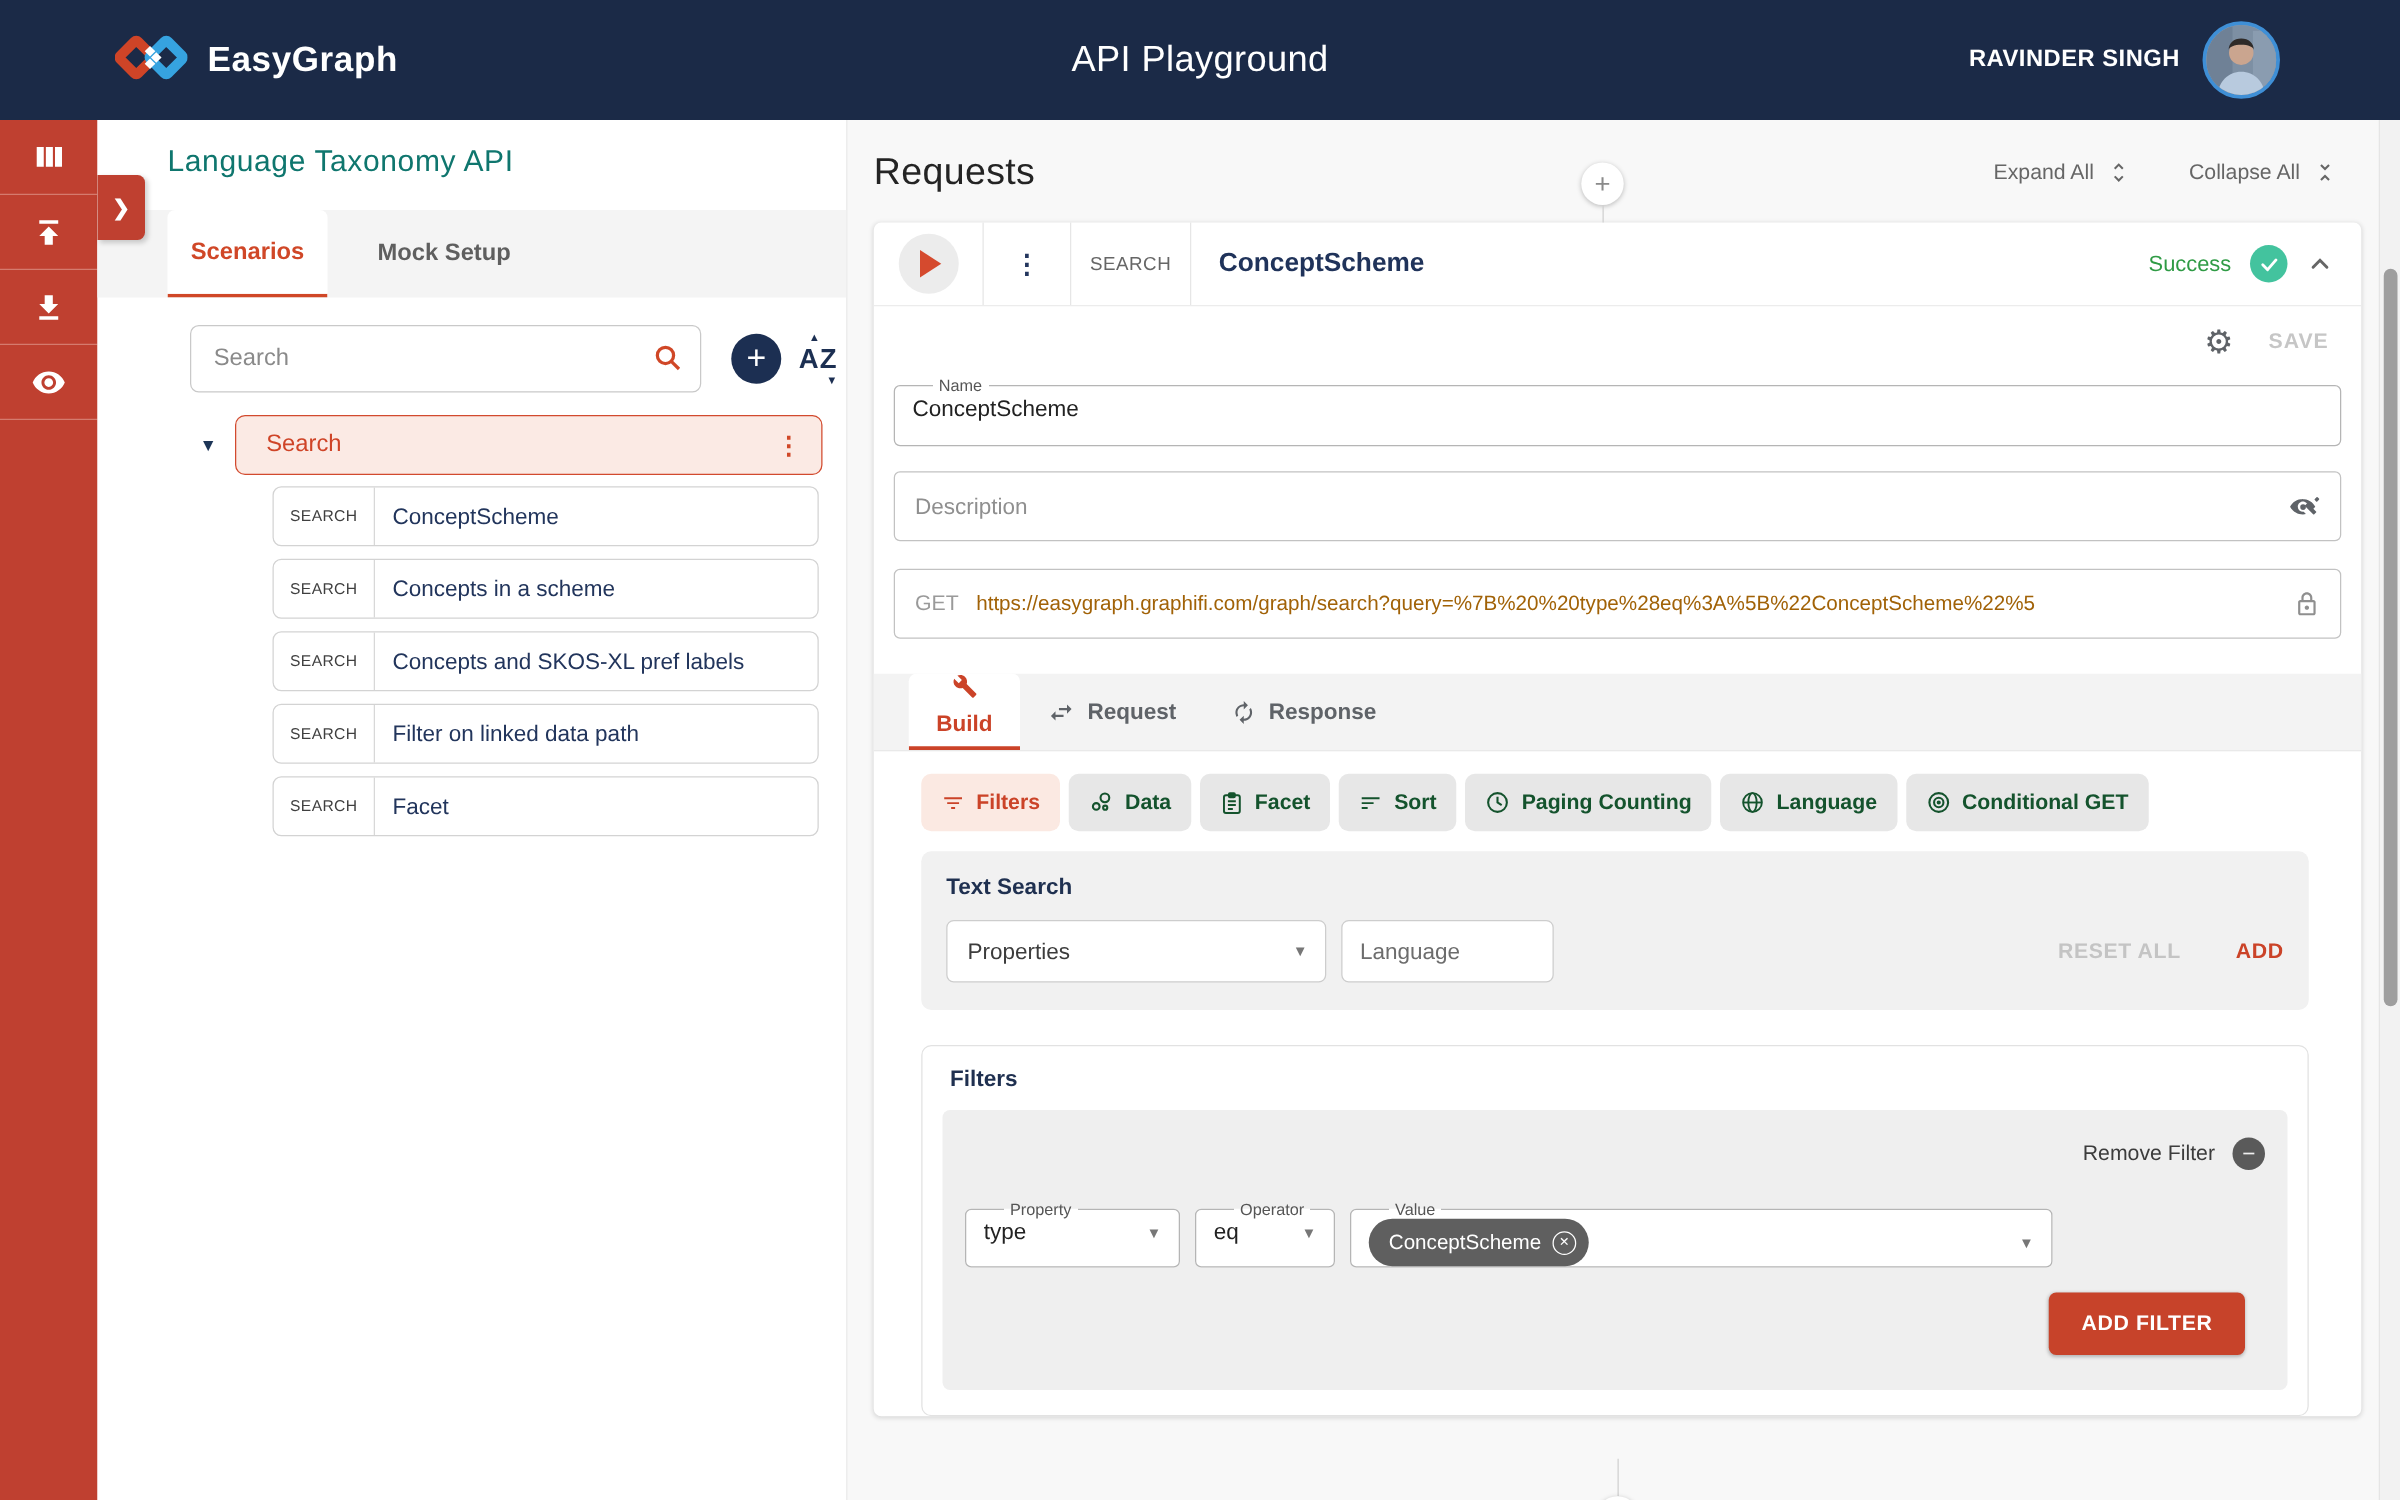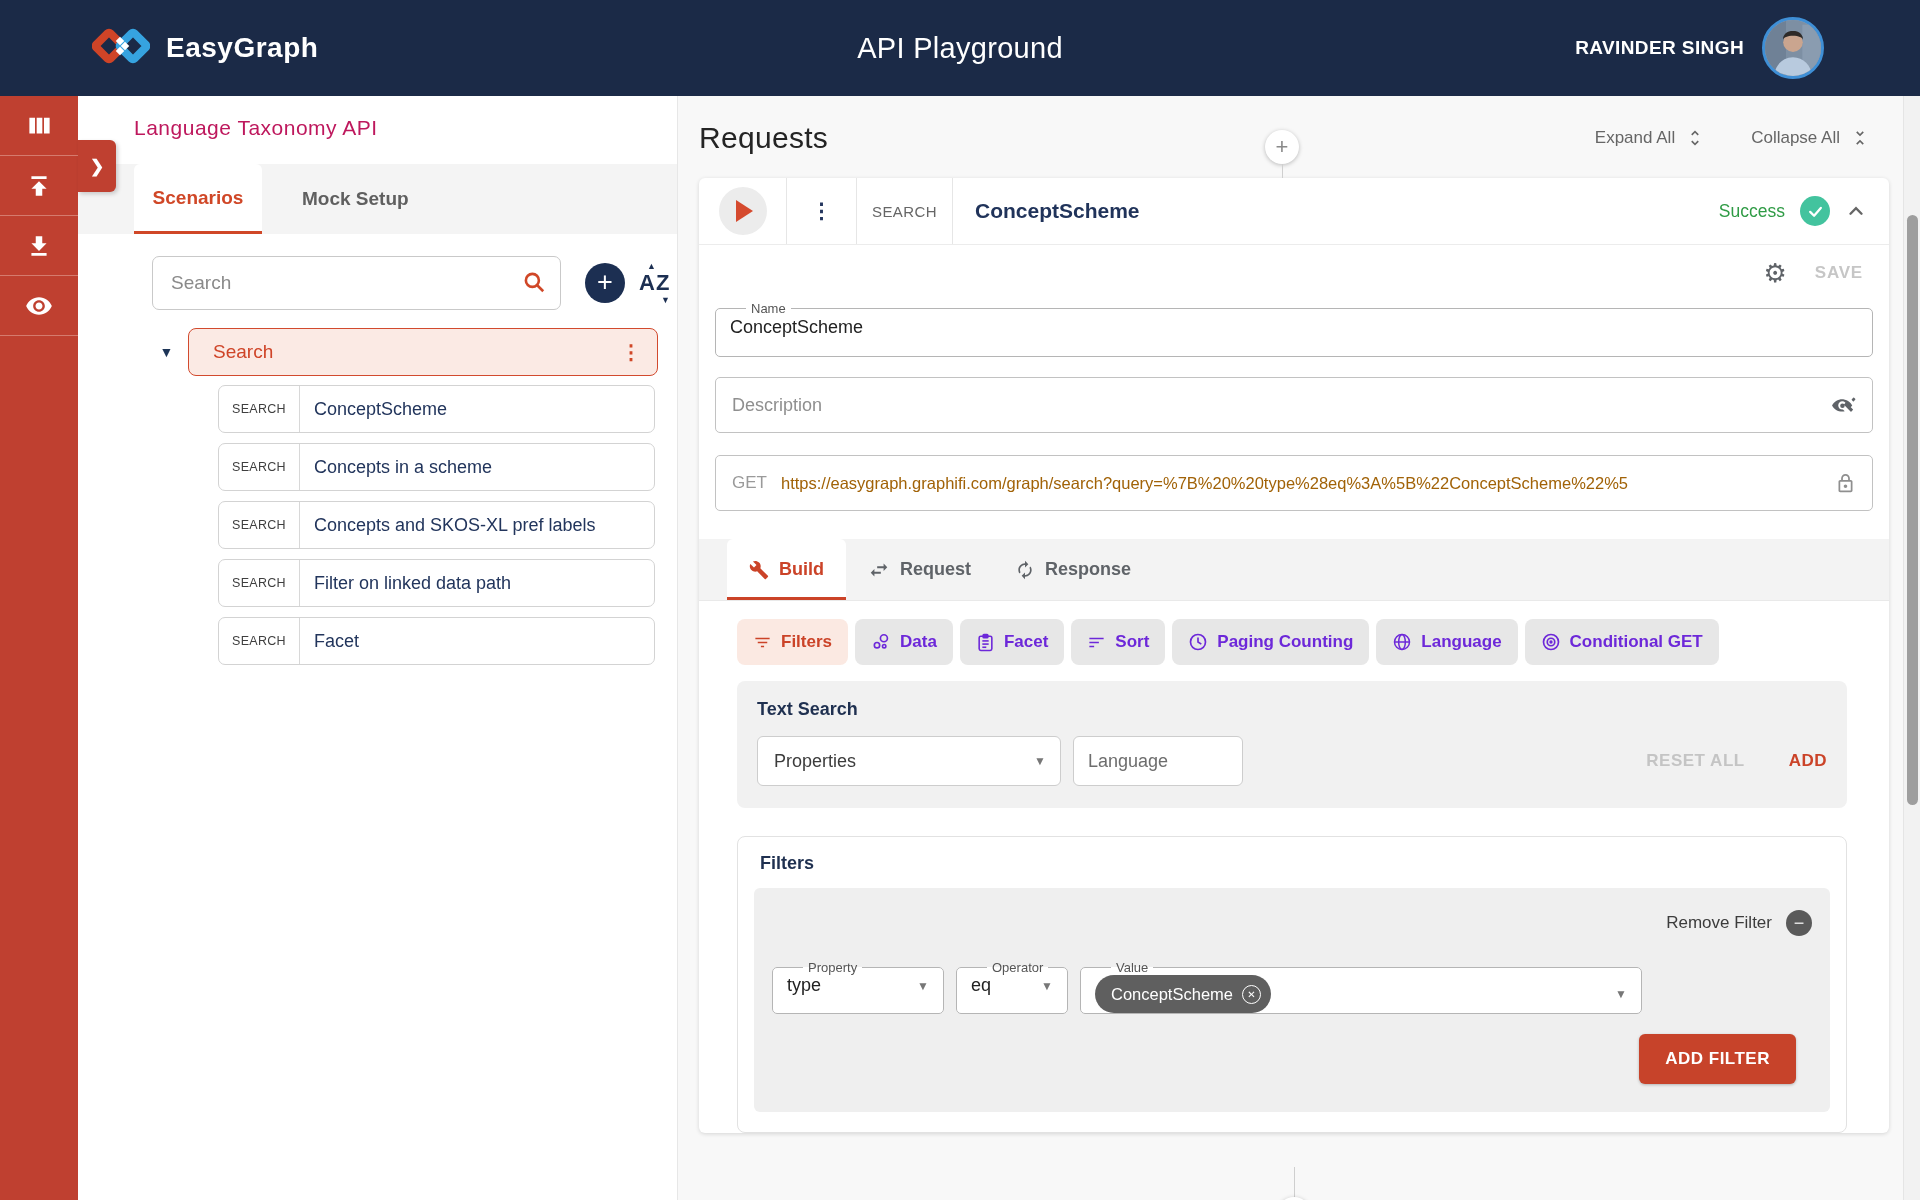--- a/index.html
+++ b/index.html
@@ -23,21 +23,21 @@
   
   .rail { width:78px; background:#bf4030; flex-shrink:0; }
   .rail-btn { height:60px; display:flex; align-items:center; justify-content:center;
               border-bottom:1px solid rgba(255,235,225,.35); cursor:pointer; }
   .rail-tab { position:absolute; left:78px; top:44px; width:38px; height:52px; background:#bf4030;
               border-radius:0 6px 6px 0; display:flex; align-items:center; justify-content:center;
               color:#fff; font-size:17px; font-weight:700; box-shadow:2px 2px 4px rgba(0,0,0,.18); cursor:pointer; }
 
   
   .left-panel { width:600px; background:#fff; border-right:1px solid #e7e7e7; flex-shrink:0; }
-  .panel-title { margin:20px 0 0 56px; font-size:21px; color:#be185d; font-weight:500; letter-spacing:.5px; }
+  .panel-title { margin:20px 0 0 56px; font-size:24px; color:#0f766e; font-weight:500; letter-spacing:.5px; }
   .panel-tabs { margin-top:24px; height:70px; background:#f4f4f4; display:flex; padding-left:56px; }
   .ptab { display:flex; align-items:center; justify-content:center; font-size:19px; font-weight:700; cursor:pointer; }
   .ptab.active { width:128px; background:#fff; color:#d04727; border-bottom:3px solid #d04727; border-radius:6px 6px 0 0; }
   .ptab.inactive { color:#5f5f5f; margin-left:30px; padding:0 10px; }
 
   .search-row { margin:22px 0 0 74px; display:flex; align-items:center; }
   .search-wrap { position:relative; width:409px; }
   .search-wrap input { width:100%; height:54px; border:1px solid #c9c9c9; border-radius:7px;
                        font-size:19px; color:#333; padding:0 52px 0 18px; outline:none;
                        font-family:"Liberation Sans", sans-serif; }
@@ -111,25 +111,25 @@
 
   .url-box { margin-top:22px; }
   .url-method { color:#9a9a9a; font-size:17px; margin-right:14px; flex-shrink:0; }
   .url-text { flex:1; color:#a16207; font-size:16.5px; white-space:nowrap; overflow:hidden; }
   .lock { flex-shrink:0; margin-left:8px; }
 
   .build-tabs { margin-top:28px; background:#f3f3f3; height:62px; display:flex; padding-left:28px;
                 border-bottom:1px solid #e9e9e9; }
   .btab { display:flex; align-items:center; gap:10px; padding:0 22px; font-size:18px; color:#5f6368;
           font-weight:700; cursor:pointer; }
-  .btab.active { background:#fff; color:#cb4328; box-shadow:inset 0 -3px 0 #cb4328; border-radius:6px 6px 0 0; }
+  .btab.active { background:#fff; color:#cb4328; box-shadow:inset 0 -3px 0 #cb4328; border-radius:6px 6px 0 0;flex-direction:column; }
 
   .chips { display:flex; gap:7px; margin:18px 42px 0 38px; }
   .chip { height:46px; display:flex; align-items:center; gap:9px; padding:0 16px; background:#e7e7e7;
-          border-radius:8px; color:#6d28d9; font-weight:700; font-size:17px; cursor:pointer; white-space:nowrap; }
+          border-radius:8px; color:#14532d; font-weight:700; font-size:17px; cursor:pointer; white-space:nowrap; }
   .chip.active { background:#fbe9e2; color:#cb4328; }
   .chip svg { flex-shrink:0; }
 
   .ts-card { margin:16px 42px 0 38px; background:#f1f1f1; border-radius:8px; padding:18px 20px 22px; }
   .sec-title { font-size:18px; font-weight:700; color:#1f3050; }
   .ts-row { display:flex; align-items:center; margin-top:16px; }
   .select { height:50px; background:#fff; border:1px solid #cdcdcd; border-radius:6px; display:flex;
             align-items:center; padding:0 14px 0 16px; font-size:18px; color:#3c3c3c; cursor:pointer; }
   .select .caret { margin-left:auto; color:#777; font-size:12px; padding-left:14px; }
   .props-select { width:304px; }

